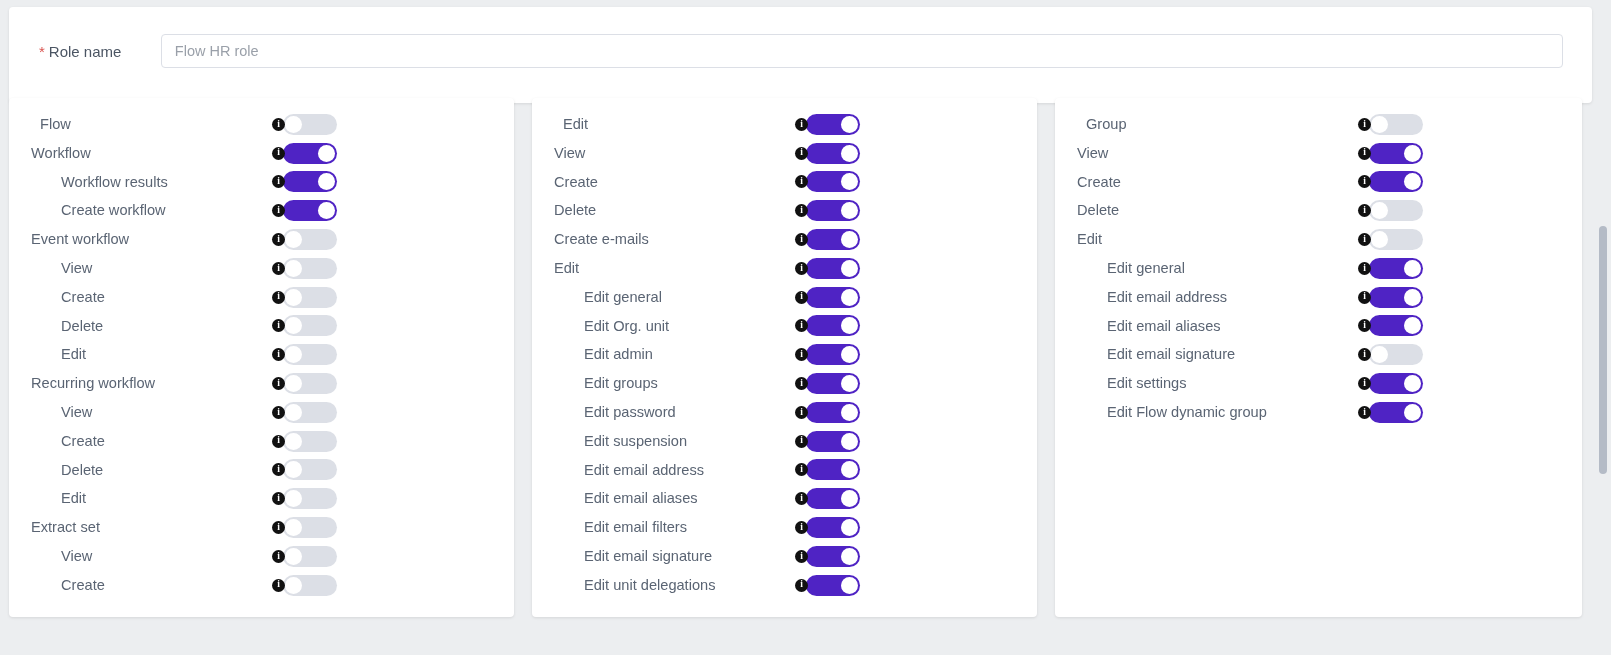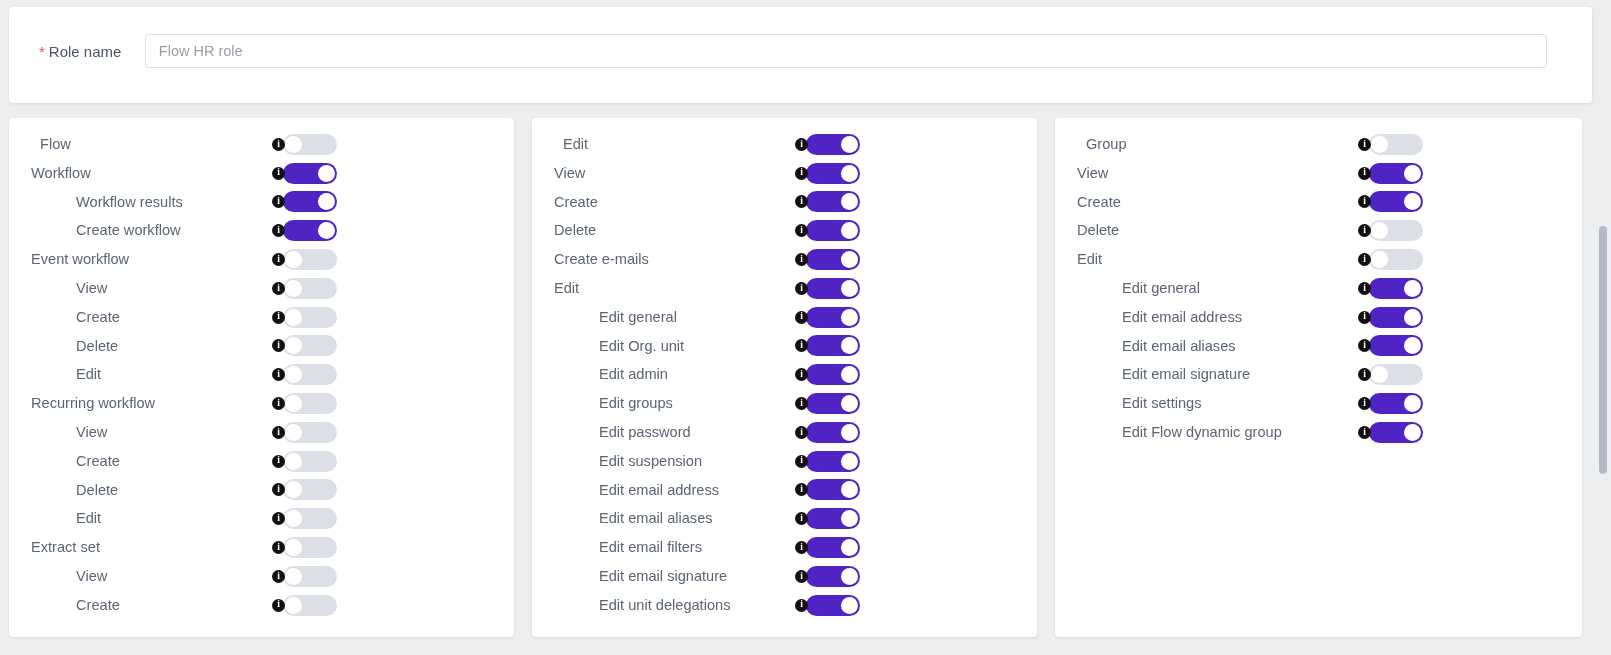--- a/index.html
+++ b/index.html
@@ -35,37 +35,37 @@
     line-height: 1;
     margin-right: 4px;
     padding-left: 30px;
   }
   .name-label {
     color: #4b5563;
     font-size: 15px;
     width: 92px;
   }
   .name-input {
-    margin-left: 4px;
+    margin-left: 20px;
     width: 1402px; height: 34px;
     border: 1px solid #dcdfe6;
     border-radius: 4px;
     background: #ffffff;
     padding: 0 13px;
     font-size: 14.5px;
     color: #9aa0a9;
     font-family: "Liberation Sans", sans-serif;
     outline: none;
   }
   .name-input::placeholder { color: #9aa0a9; }
 
   
   .columns {
     position: absolute;
-    left: 9px; top: 118px;
+    left: 9px; top: 98px;
     width: 1583px; height: 426px;
     display: flex;
     gap: 18px;
   }
   .perm-card {
     background: #ffffff;
     border-radius: 4px;
     box-shadow: 0 1px 3px rgba(0,0,0,0.10);
     width: 505px;
     height: 519px;
@@ -84,21 +84,21 @@
     height: 28.8px;
   }
   .perm-label {
     color: #5a6473;
     font-size: 14.6px;
     white-space: nowrap;
     line-height: 1;
   }
   .lvl0 { padding-left: 31px; }
   .lvl1 { padding-left: 22px; }
-  .lvl2 { padding-left: 67px; }
+  .lvl2 { padding-left: 52px; }
 
   .ctrl {
     position: absolute;
     display: flex;
     align-items: center;
   }
   .perm-row { position: relative; }
   .ctrl { left: 263px; }
   .perm-card.wide .ctrl { left: 303px; }
 

